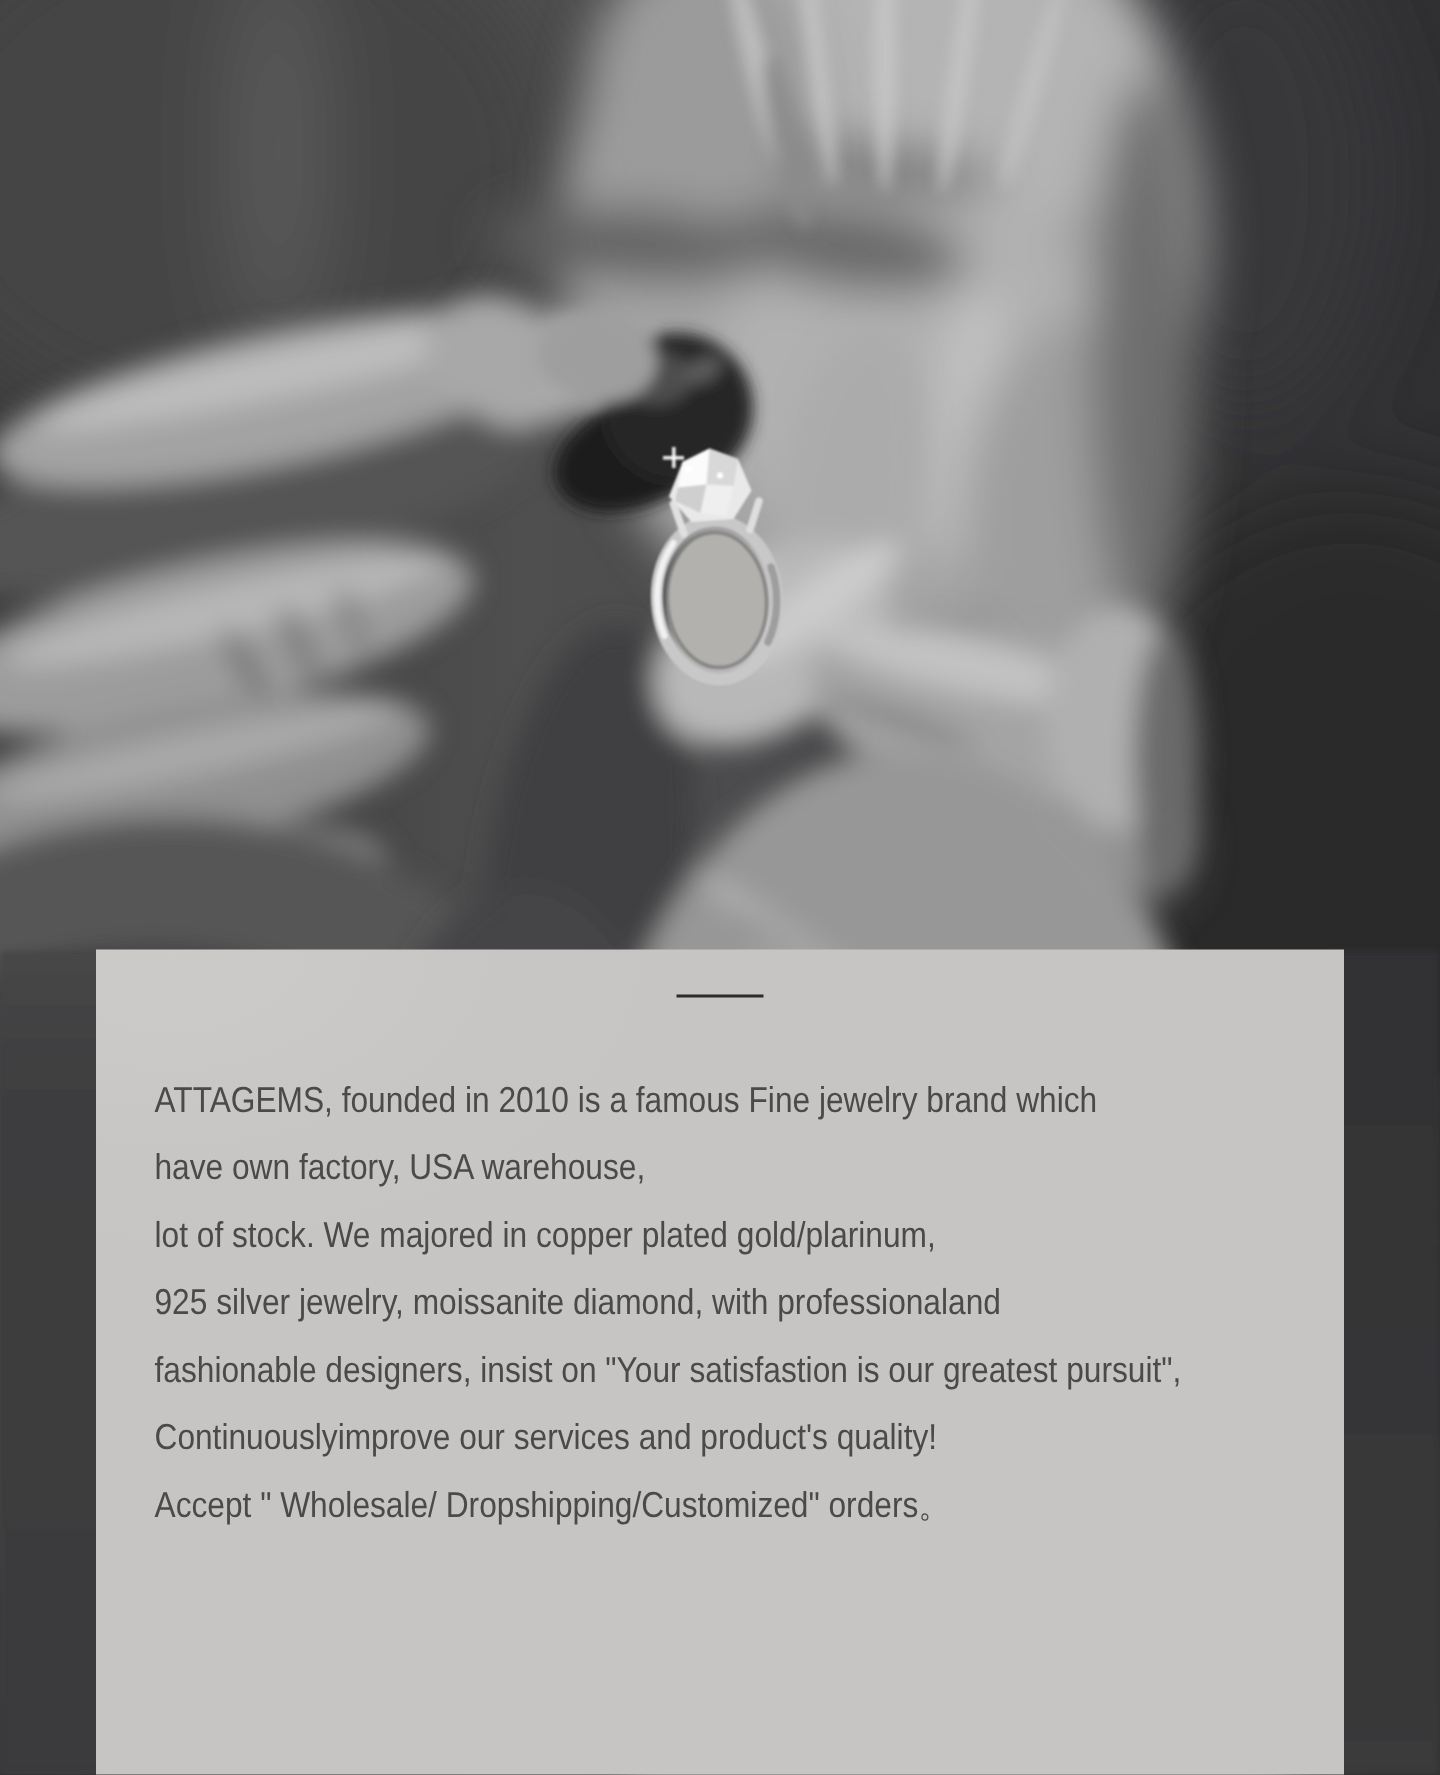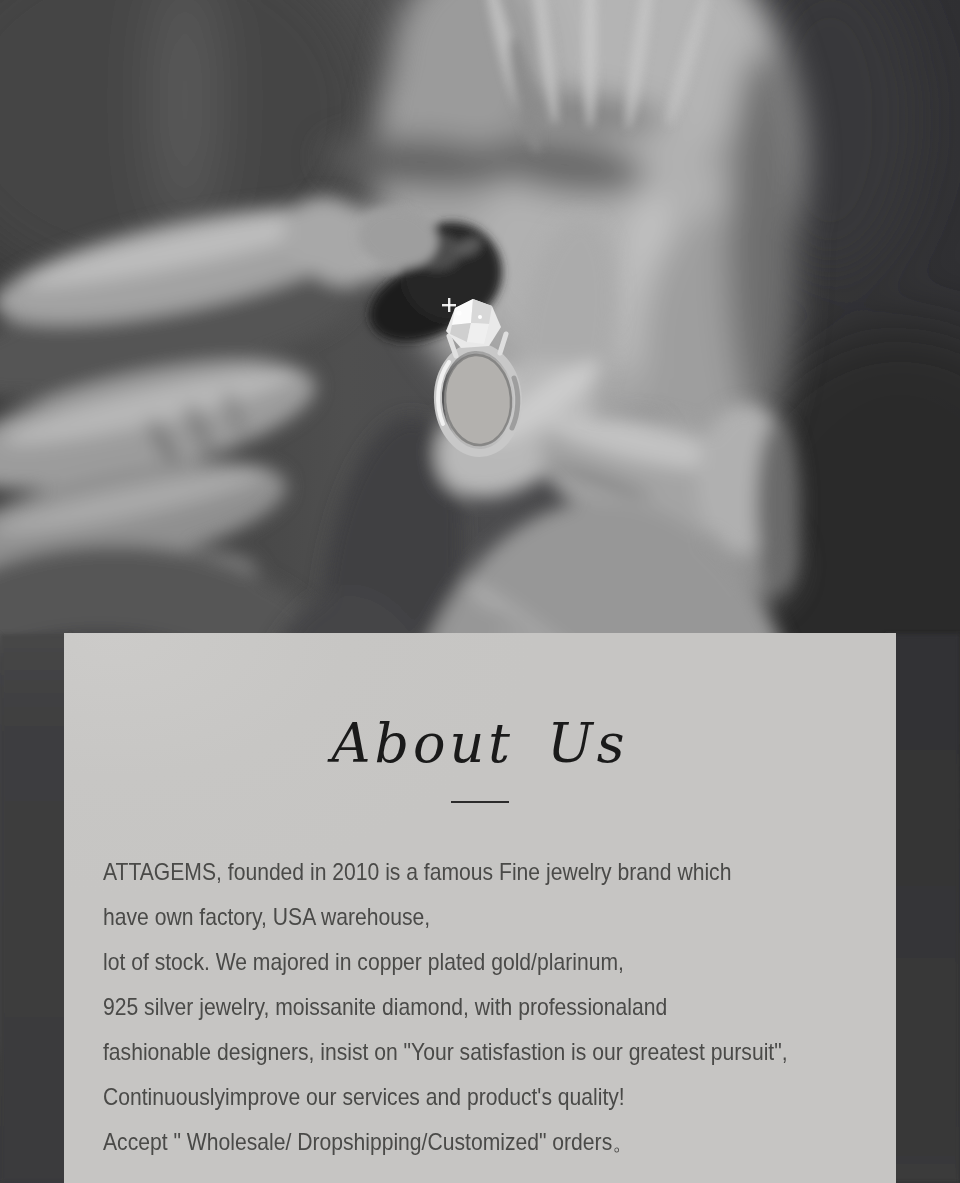--- a/index.html
+++ b/index.html
@@ -167,21 +167,20 @@
       <rect x="442" y="304" width="14" height="2.4" fill="#ffffff" opacity="0.9"></rect>
     </g>
 
     <g filter="url(#b2)">
       <rect x="0" y="634" width="70" height="549" fill="url(#leftStrip)"></rect>
       <rect x="886" y="634" width="74" height="549" fill="url(#rightStrip)"></rect>
     </g>
   </svg>
 
   <section class="card">
-    <h2 class="about-title">About Us</h2>
     <hr class="divider">
     <div class="about-body">
       <div class="line">ATTAGEMS, founded in 2010 is a famous Fine jewelry brand which</div>
       <div class="line">have own factory, USA warehouse,</div>
       <div class="line">lot of stock. We majored in copper plated gold/plarinum,</div>
       <div class="line">925 silver jewelry, moissanite diamond, with professionaland</div>
       <div class="line">fashionable designers, insist on "Your satisfastion is our greatest pursuit",</div>
       <div class="line">Continuouslyimprove our services and product's quality!</div>
       <div class="line">Accept " Wholesale/ Dropshipping/Customized" orders。</div>
     </div>

